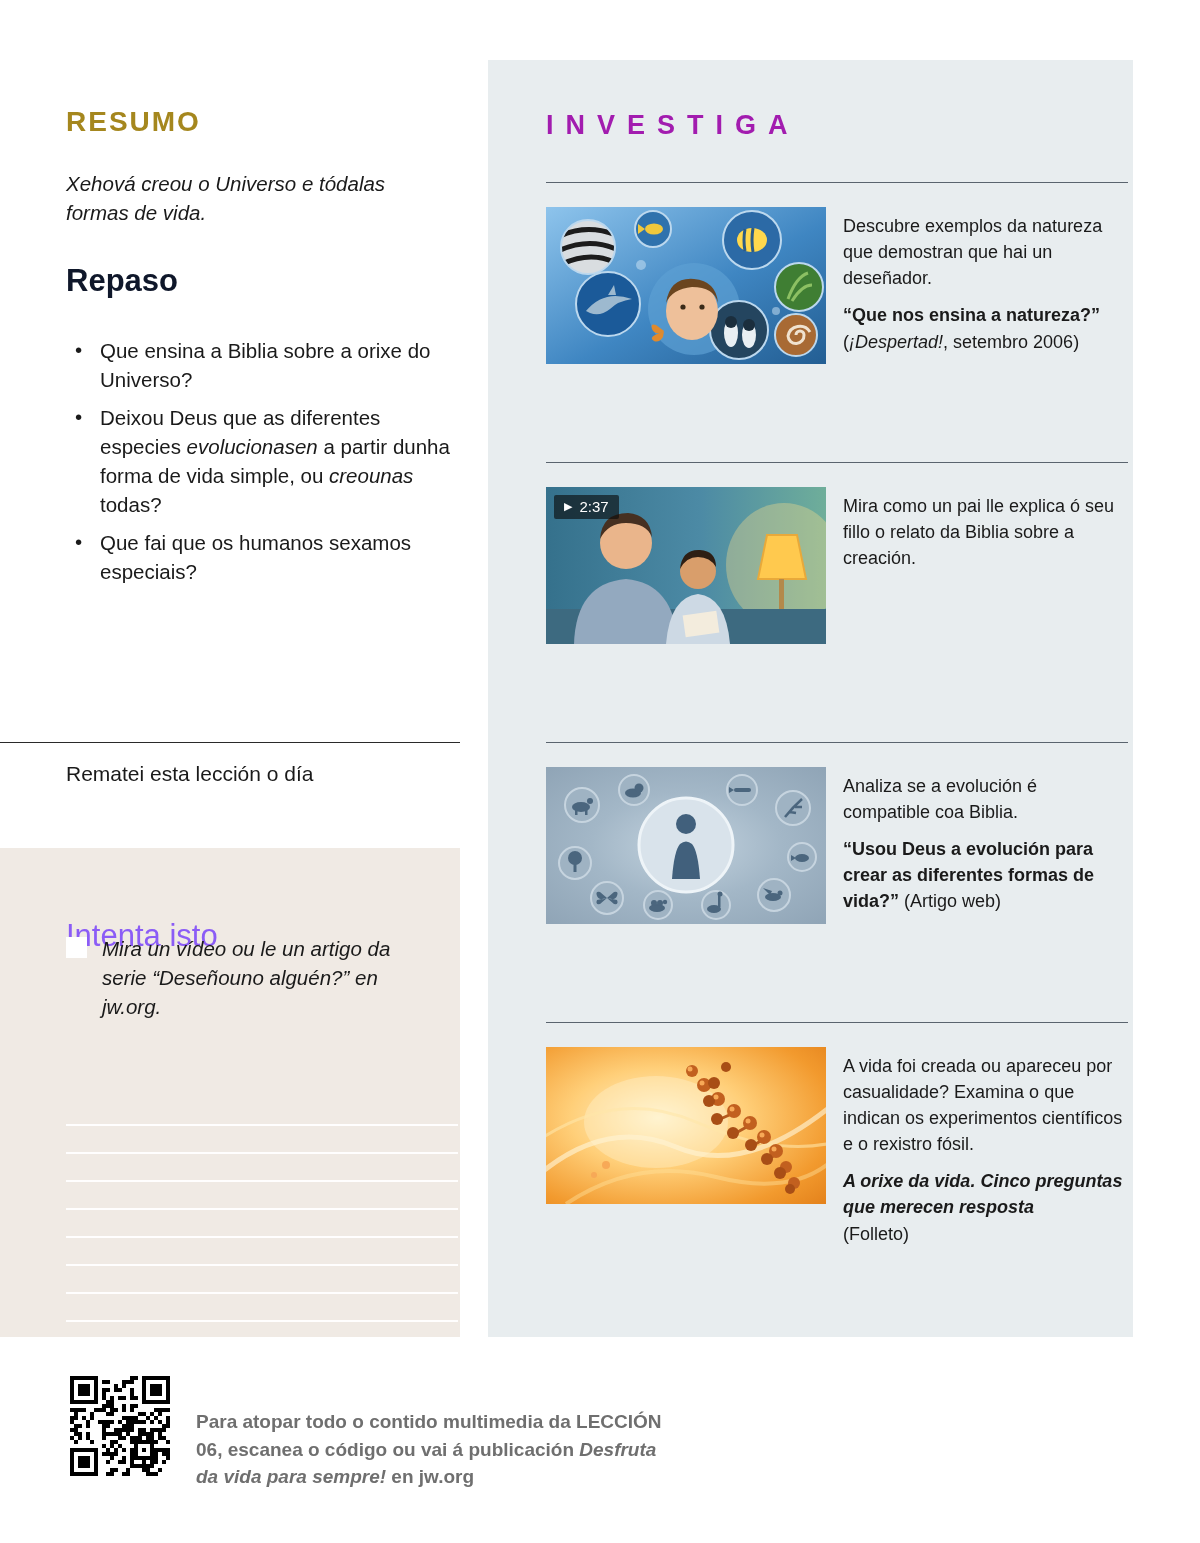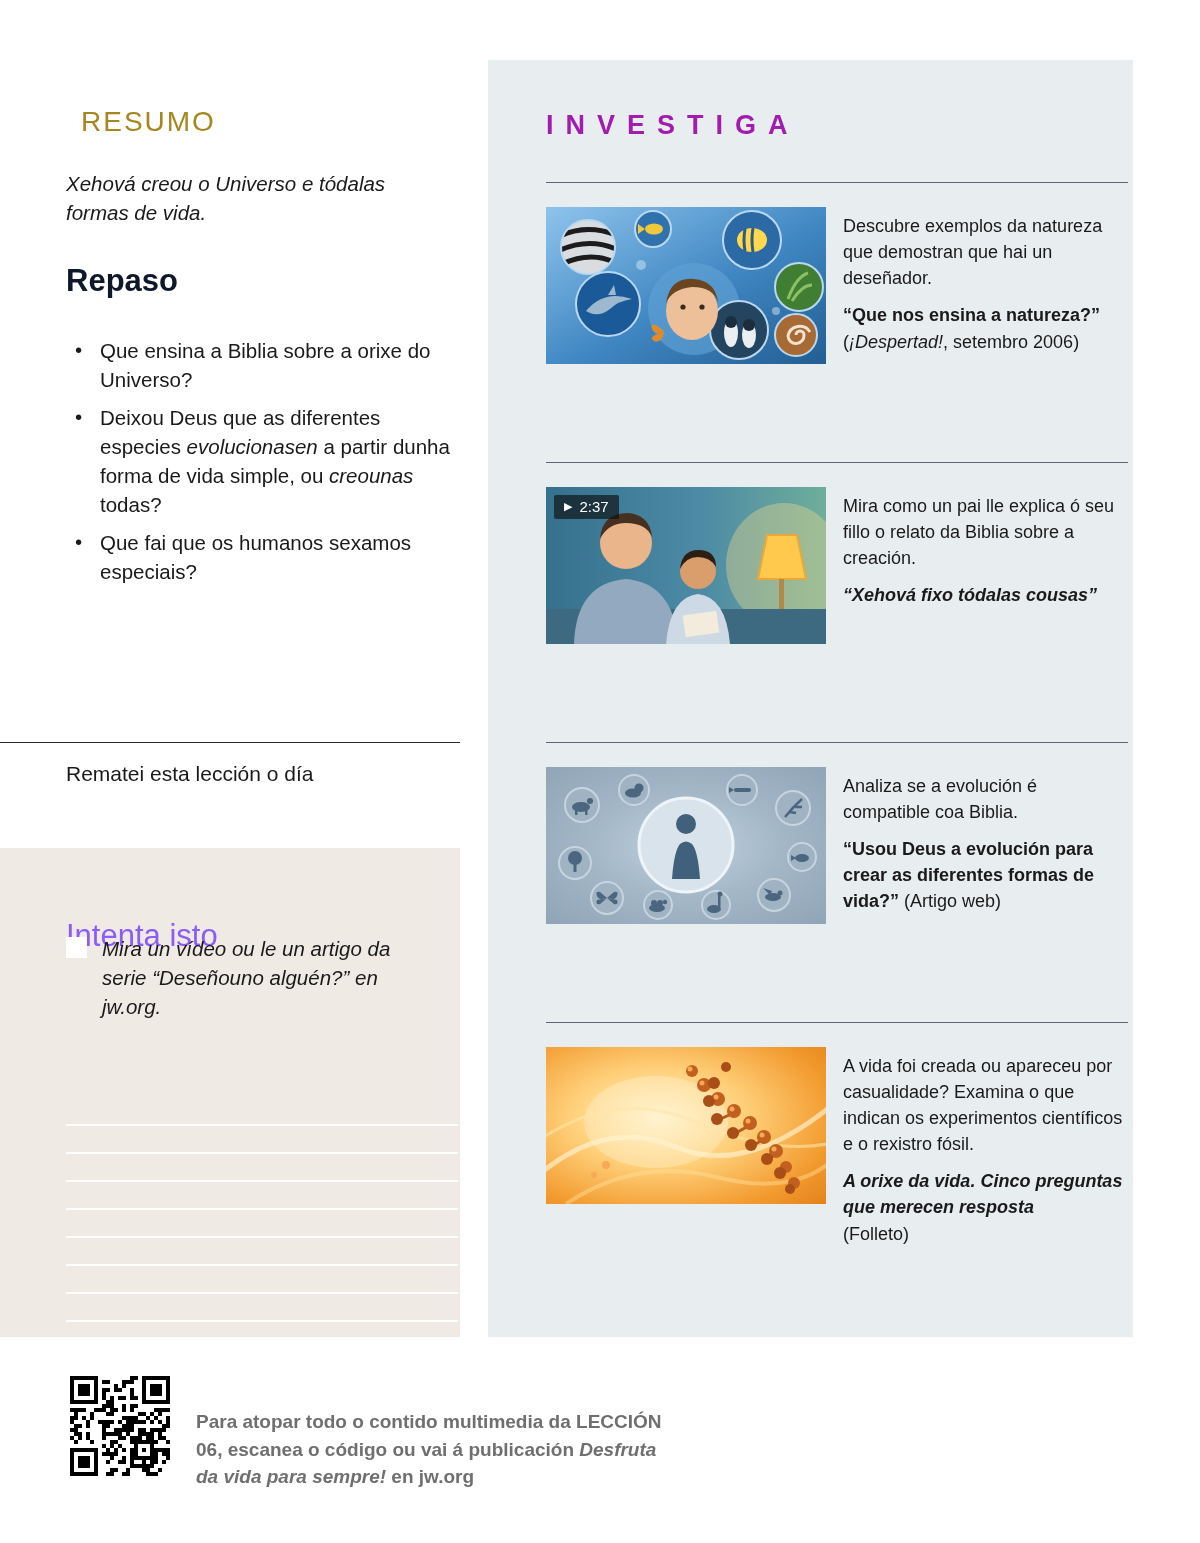--- a/index.html
+++ b/index.html
@@ -1,21 +1,21 @@
 <!DOCTYPE html>
 <html><head>
 <meta charset="utf-8">
 <style>
   * { box-sizing: border-box; margin: 0; padding: 0; }
   body { font-family: "Liberation Sans", sans-serif; background: #ffffff; color: #1a1a1a; }
   .page { position: relative; width: 1200px; height: 1543px; background: #fff; overflow: hidden; }
   .abs { position: absolute; }
 
   
-  .resumo-title { left: 66px; top: 106px; font-size: 28px; font-weight: normal; color: #a5871e; letter-spacing: 2px; margin-left: 15px; }
+  .resumo-title { left: 66px; top: 106px; font-size: 28px; font-weight: bold; color: #a5871e; letter-spacing: 2px; }
   .resumo-body  { left: 66px; top: 169px; width: 362px; font-size: 20.5px; line-height: 29px; font-style: italic; }
   .repaso-title { left: 66px; top: 263px; font-size: 31px; font-weight: bold; color: #0f172a; }
   .repaso-list  { left: 66px; top: 336px; width: 390px; list-style: none; font-size: 20.5px; line-height: 29px; }
   .repaso-list li { position: relative; padding-left: 34px; margin-bottom: 9px; }
   .bullet { position: absolute; left: 9px; top: -1px; }
   .left-divider { left: 0; top: 742px; width: 460px; border-top: 1.5px solid #2a2a2a; }
   .completion { left: 66px; top: 762px; font-size: 21px; }
 
   .intenta-box { left: 0; top: 848px; width: 460px; height: 489px; background: #f0eae4; }
   .intenta-title { position: absolute; left: 66px; top: 22px; font-size: 31px; font-weight: normal; color: #8b5cf6; margin-top: 48px; }
@@ -188,21 +188,20 @@
           <path d="M134 82 Q136 62 154 63 Q170 64 170 80 Q164 70 152 70 Q140 70 134 82 Z" fill="#2e1f14"></path>
           <rect x="138" y="126" width="34" height="22" fill="#f3ecdd" transform="rotate(-8 155 137)"></rect>
         </svg>
         <div class="video-badge">
           <span class="play">▶</span>
           <span>2:37</span>
         </div>
       </div>
       <div class="inv-text">
         <p class="desc">Mira como un pai lle explica ó seu fillo o relato da Biblia sobre a creación.</p>
-        <p class="ref italic">“Xehová fixo tódalas cousas”</p>
       </div>
     </article>
 
     <article class="inv-item" style="top:707px">
       <div class="thumb">
         <svg viewBox="0 0 280 157" preserveAspectRatio="none">
           <defs>
             <radialGradient id="eg" cx="0.5" cy="0.5" r="0.75">
               <stop offset="0" stop-color="#c2d2de"></stop>
                 <stop offset="0.45" stop-color="#a3b7c7"></stop>

